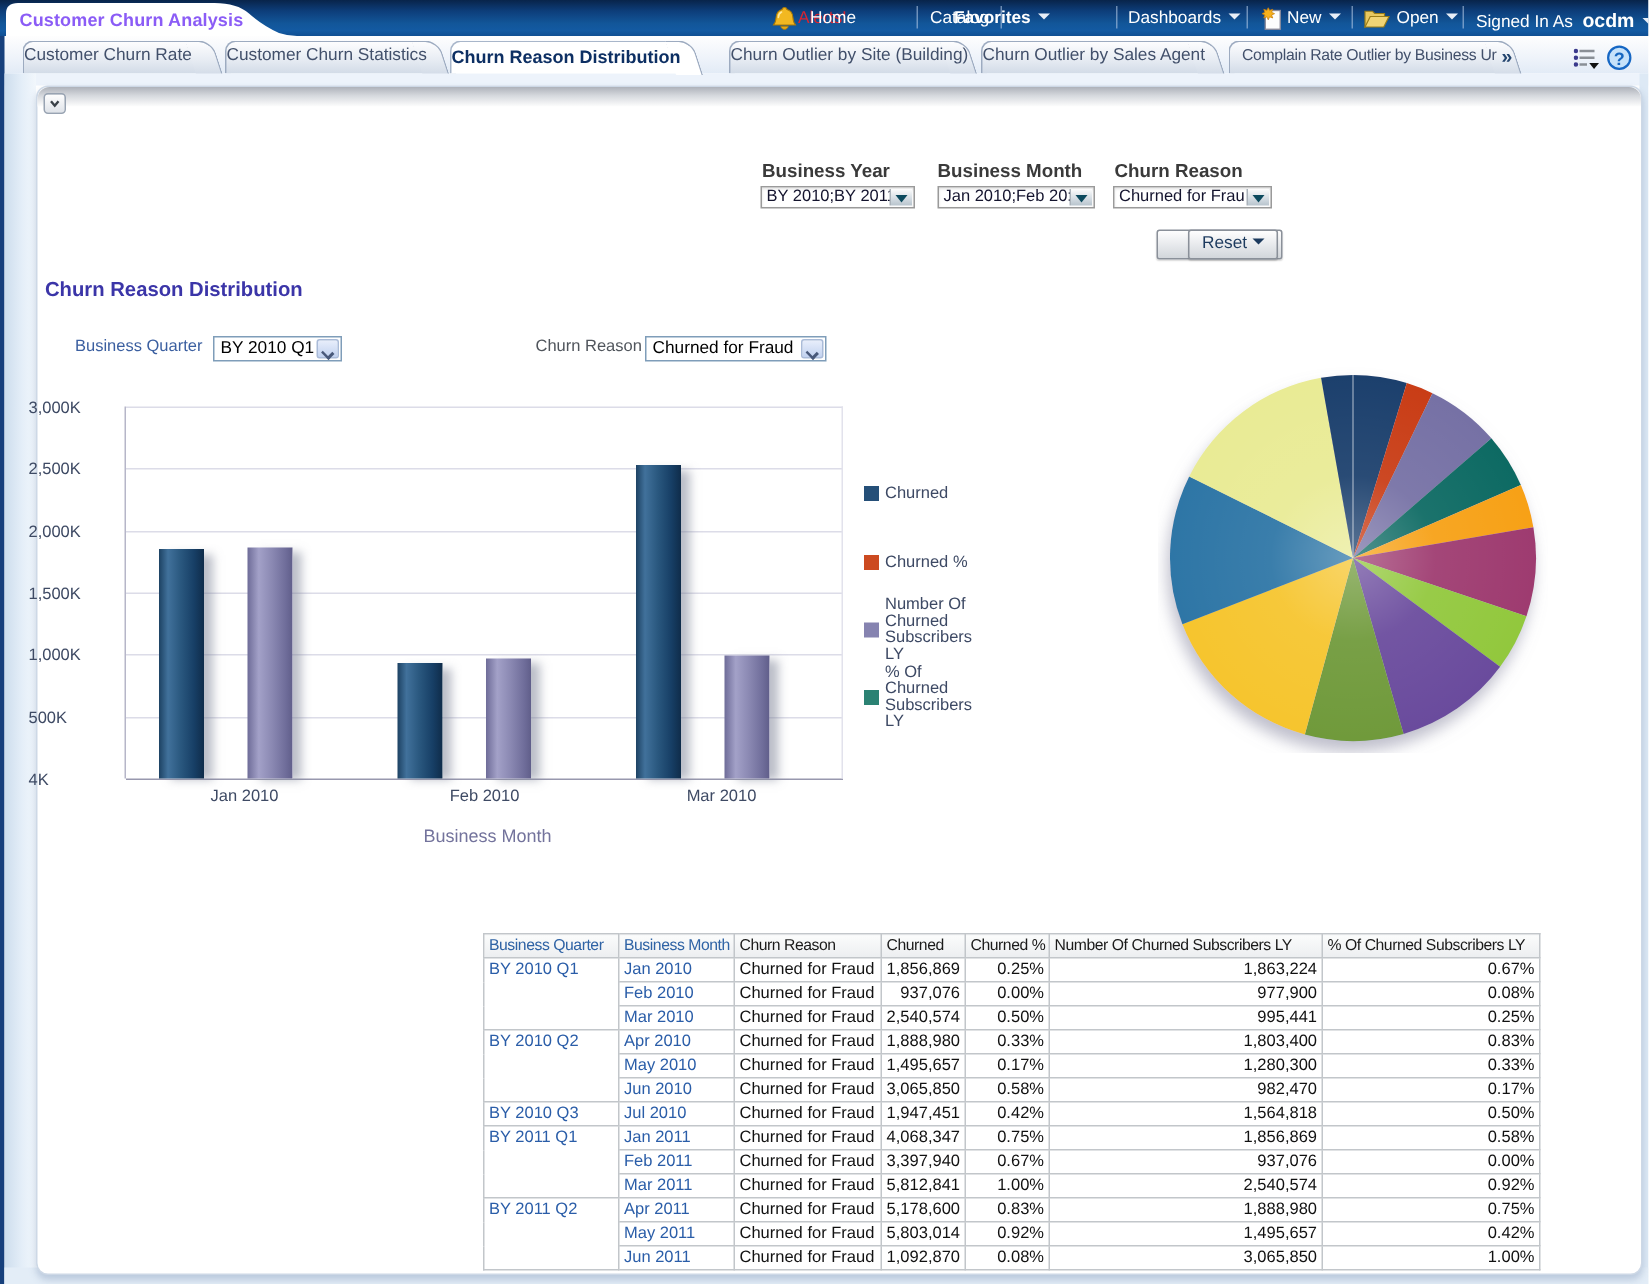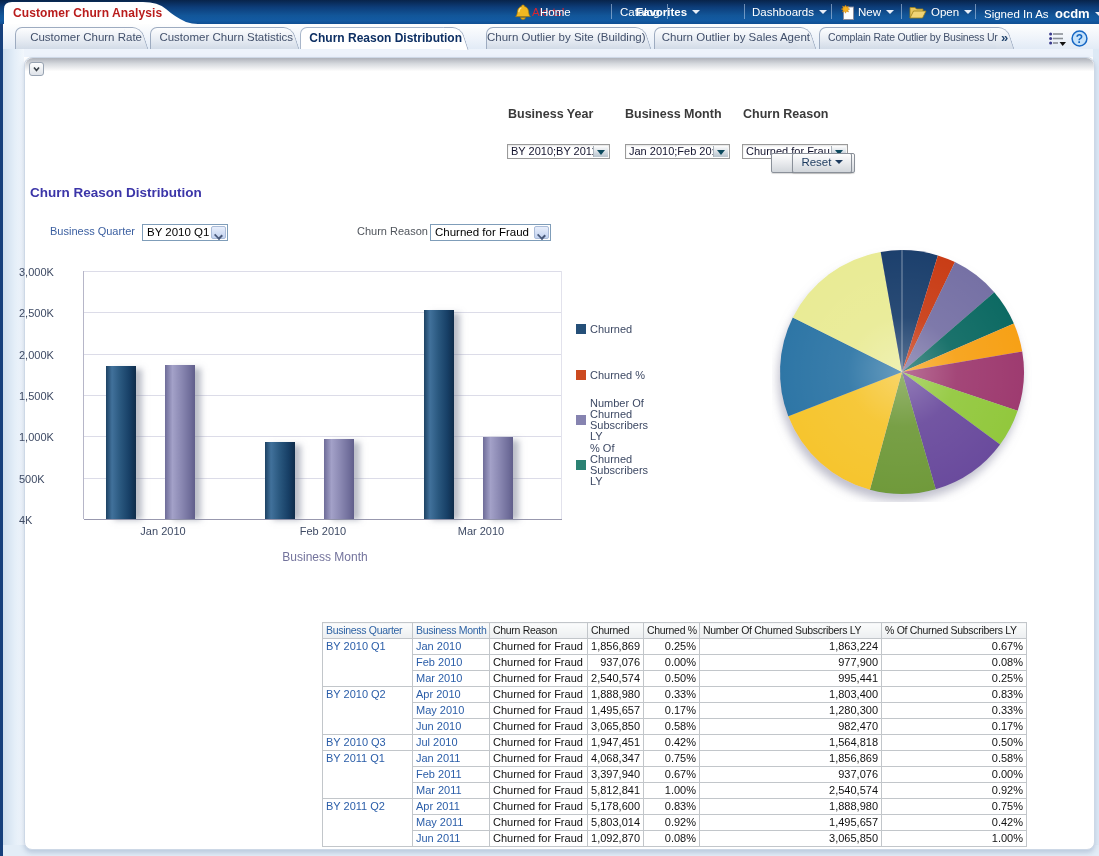--- a/index.html
+++ b/index.html
@@ -3,53 +3,53 @@
 <meta charset="utf-8">
 <style>
 html,body{margin:0;padding:0;}
 body{width:1099px;height:856px;position:relative;overflow:hidden;background:#fff;
   font-family:"Liberation Sans",sans-serif;-webkit-font-smoothing:antialiased;}
 .abs{position:absolute;}
 
 #navbar{left:0;top:0;width:1099px;height:24px;
   background:linear-gradient(#08244a 0%,#0d3d79 30%,#125699 65%,#135aa2 85%,#104f93 100%);}
 #brandtab{left:0;top:0;width:380px;height:24px;}
-#brandtxt{left:13px;top:6px;font-size:12px;font-weight:bold;color:#b91c1c;letter-spacing:.1px;}
+#brandtxt{left:13px;top:6px;font-size:12px;font-weight:bold;color:#8b5cf6;letter-spacing:.1px;}
 .navitem{top:6px;color:#fff;font-size:11.5px;white-space:nowrap;}
 .navsep{top:4px;width:1px;height:15px;background:rgba(190,210,235,.55);}
 .caret{display:inline-block;width:0;height:0;border-left:4px solid transparent;border-right:4px solid transparent;border-top:4px solid #e8eef7;vertical-align:middle;margin-left:5px;margin-bottom:1px;}
 
 #tabrow{left:0;top:24px;width:1099px;height:25px;background:linear-gradient(#fefefe,#eef3fa 60%,#e2ebf6);}
 #belowtabs{left:0;top:49px;width:1099px;height:8px;background:#edf3fb;}
 .tab{top:27px;height:21px;border-radius:7px 9px 0 0;border:1px solid #9dabc0;border-bottom:none;
   background:linear-gradient(#fdfdfe,#e7ecf3 55%,#d2dbe7);}
 .tab .slant{position:absolute;top:-1px;right:-9px;width:17px;height:22px;
   background:linear-gradient(#fdfdfe,#e7ecf3 55%,#d2dbe7);
   border-top:1px solid #9dabc0;border-right:1px solid #9dabc0;border-radius:0 9px 0 0;transform:skewX(18deg);}
-.tab .lbl{position:absolute;left:0;right:-6px;top:3px;text-align:right;font-size:11.5px;color:#42506b;white-space:nowrap;}
+.tab .lbl{position:absolute;left:0;right:-6px;top:3px;text-align:left;font-size:11.5px;color:#42506b;white-space:nowrap;}
 .tab.active{background:#fff;border-color:#a8b6ca;z-index:3;}
 .tab.active .slant{background:#fff;}
 .tab.active .lbl{font-weight:bold;color:#0d2f63;font-size:12px;}
 #morechev{left:1001px;top:30px;font-size:13px;font-weight:bold;color:#24456e;z-index:5;}
 
 #leftedge{left:0;top:24px;width:3px;height:832px;background:#17407c;}
 #leftband{left:3px;top:49px;width:21px;height:807px;background:linear-gradient(90deg,#cddded,#e4eef8 55%,#f2f7fc);}
 #rightband{left:1093px;top:49px;width:6px;height:807px;background:#dde9f5;}
 #bottomband{left:3px;top:845px;width:1096px;height:11px;background:#e3edf7;}
 
 #panel{left:24px;top:57px;width:1069px;height:791px;background:#fff;border-radius:8px;
   border:1px solid #cdd8e6;box-shadow:0 3px 5px rgba(140,160,190,.45);}
 #paneltop{left:0;top:0;width:100%;height:13px;border-radius:8px 8px 0 0;
   background:linear-gradient(#aeb2ba,#d6d9de 45%,#fdfdfd);}
 #collapsebtn{left:4px;top:4px;width:13px;height:12px;border:1px solid #98a3b2;border-radius:3px;
   background:linear-gradient(#fefefe,#dfe3e9);color:#333;font-size:9px;line-height:11px;text-align:center;font-weight:bold;}
 
 .flabel{font-size:12.5px;font-weight:bold;color:#3a3a3a;}
 .fdrop{height:13px;border:1px solid #9a9a9a;background:#fff;font-size:11px;color:#14142e;
-  line-height:13px;padding-left:3px;white-space:nowrap;overflow:hidden;box-shadow:inset 0 1px 2px rgba(0,0,0,.12);margin-top:20px;}
+  line-height:13px;padding-left:3px;white-space:nowrap;overflow:hidden;box-shadow:inset 0 1px 2px rgba(0,0,0,.12);}
 .fdrop .btn{position:absolute;right:1px;top:1px;bottom:1px;width:14px;
   background:linear-gradient(#fdfdfd,#d3dbe2 60%,#b8c4cd);border-left:1px solid #aab2ba;}
 .fdrop .btn::after{content:'';position:absolute;left:3px;top:4px;width:0;height:0;
   border-left:4px solid transparent;border-right:4px solid transparent;border-top:5px solid #0d4a5e;}
 .fbtn{height:18px;border:1px solid #8a9099;border-radius:2px;background:linear-gradient(#fefefe,#e8eaed 50%,#d2d6db);
   font-size:11.5px;color:#1c3a5e;text-align:center;line-height:17px;box-shadow:0 1px 1px rgba(0,0,0,.15);}
 
 #vheading{left:5px;top:127px;font-size:13.5px;font-weight:bold;color:#3b35a8;}
 .plabel{font-size:11px;}
 .pdrop{height:15px;border:1px solid #7f9db9;background:#fff;font-size:11.5px;color:#000;

